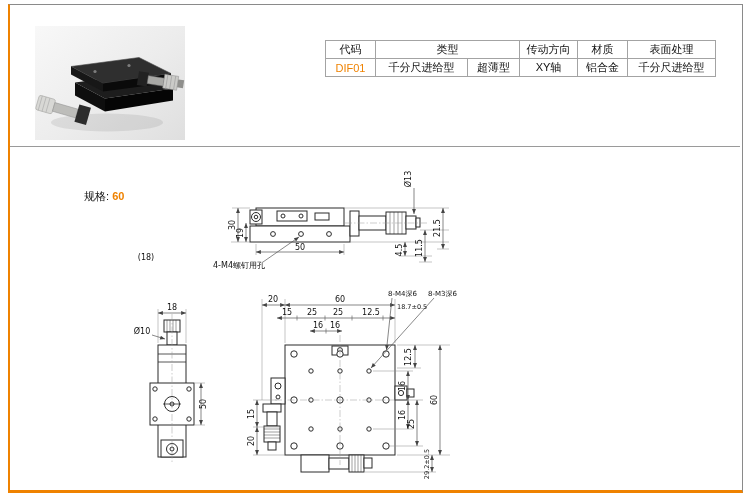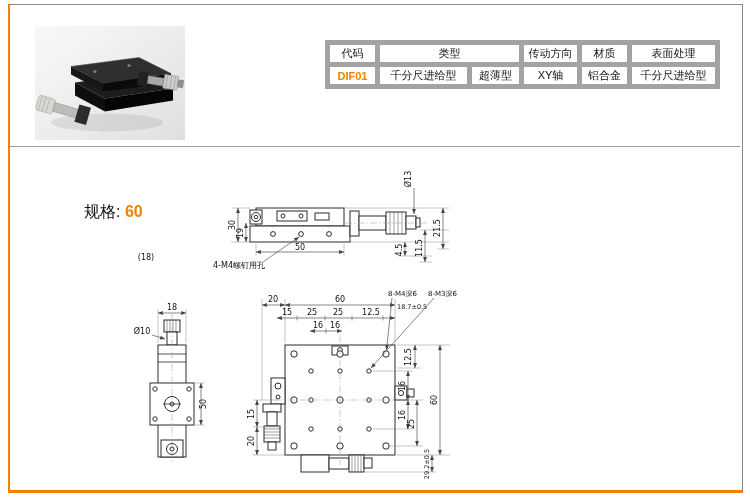--- a/index.html
+++ b/index.html
@@ -5,25 +5,25 @@
   html,body{margin:0;padding:0}
   body{width:750px;height:500px;position:relative;overflow:hidden;background:#fff;
        font-family:"Liberation Sans","DejaVu Sans",sans-serif;color:#111}
   .frame{position:absolute;left:8px;top:4px;width:732px;height:485px;background:#fff;
          border-top:1px solid #8a8a8a;border-right:1px solid #8a8a8a;
          border-left:2px solid #ef8200;border-bottom:3px solid #ef8200}
   .photo{position:absolute;left:35px;top:26px;width:150px;height:114px;
          background:linear-gradient(140deg,#f8f8f8 0%,#ececec 55%,#dfdfdf 100%)}
   .photo svg{width:100%;height:100%;display:block}
   .spec-table{position:absolute;left:325px;top:40px;border-collapse:collapse;font-size:11px;table-layout:fixed}
-  .spec-table th,.spec-table td{border:5px solid #a3a3a3;text-align:center;padding:1px 2px;height:13px;
+  .spec-table th,.spec-table td{border:1px solid #a3a3a3;text-align:center;padding:1px 2px;height:13px;
          font-weight:normal;white-space:nowrap;overflow:hidden}
-  .spec-table td.code{color:#ef8200;font-weight:bold}
+  .spec-table td.code{color:#ef8200;font-weight:normal}
   .divider{position:absolute;left:10px;top:146px;width:730px;border-top:1px solid #9a9a9a}
-  .spec-line{position:absolute;left:84px;top:202px;font-size:16px}
+  .spec-line{position:absolute;left:84px;top:189px;font-size:11px}
   .spec-line .orange{color:#ef8200;font-weight:bold}
   .drawings{position:absolute;left:105px;top:150px;width:370px;height:340px}
   .obj rect,.obj circle{fill:#fff;stroke:#2b2b2b;stroke-width:1}
   .obj line{stroke:#2b2b2b;stroke-width:0.8}
   .obj line.knurl{stroke-width:0.45}
   .dim line{stroke:#555;stroke-width:0.7;fill:none}
   .dim line.ext{stroke:#888;stroke-width:0.5}
   .dim line.tick{stroke:#555;stroke-width:0.6}
   .cl{stroke:#999;stroke-width:0.5;stroke-dasharray:7 2 1.5 2;fill:none}
   text.d{font-size:8px;fill:#111;text-anchor:middle;font-family:"DejaVu Sans",sans-serif}

